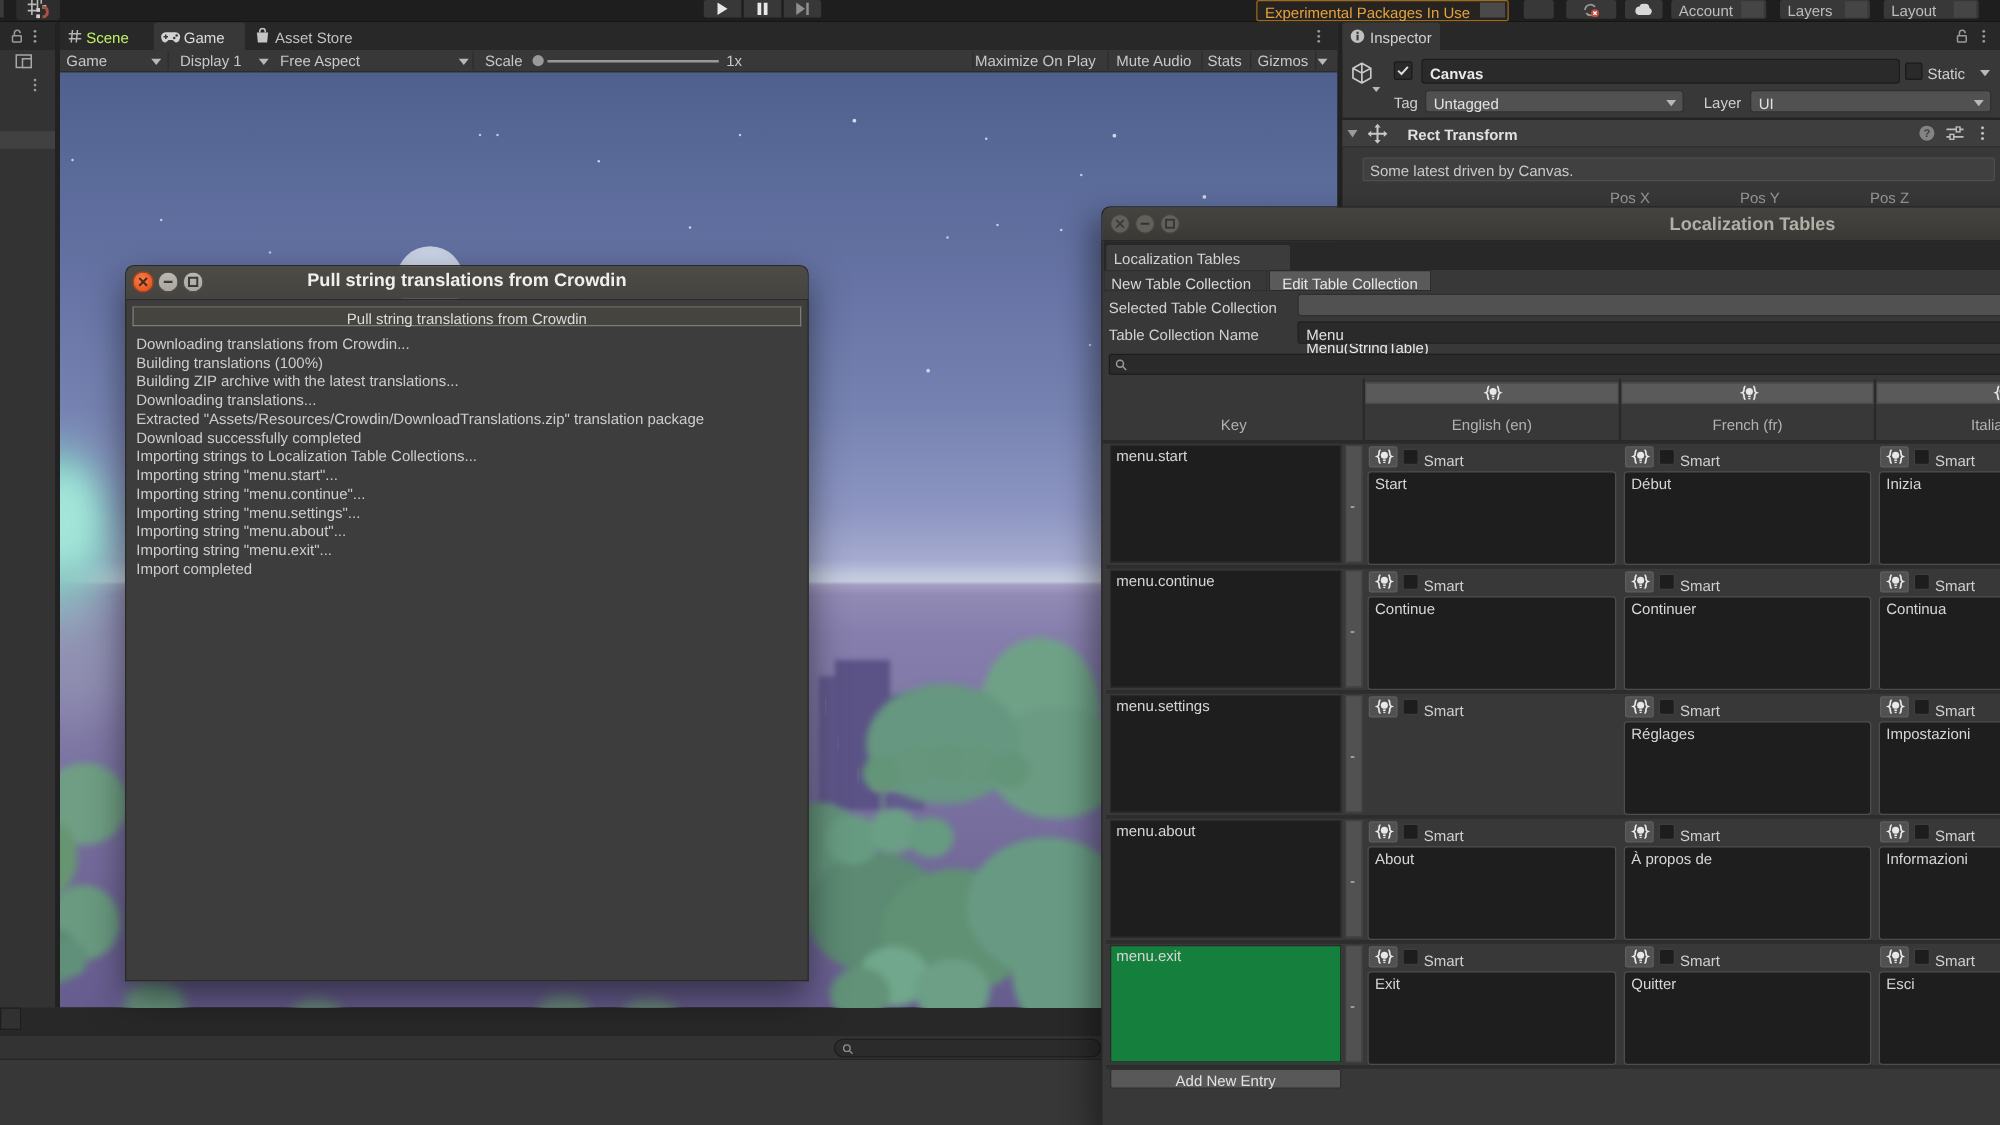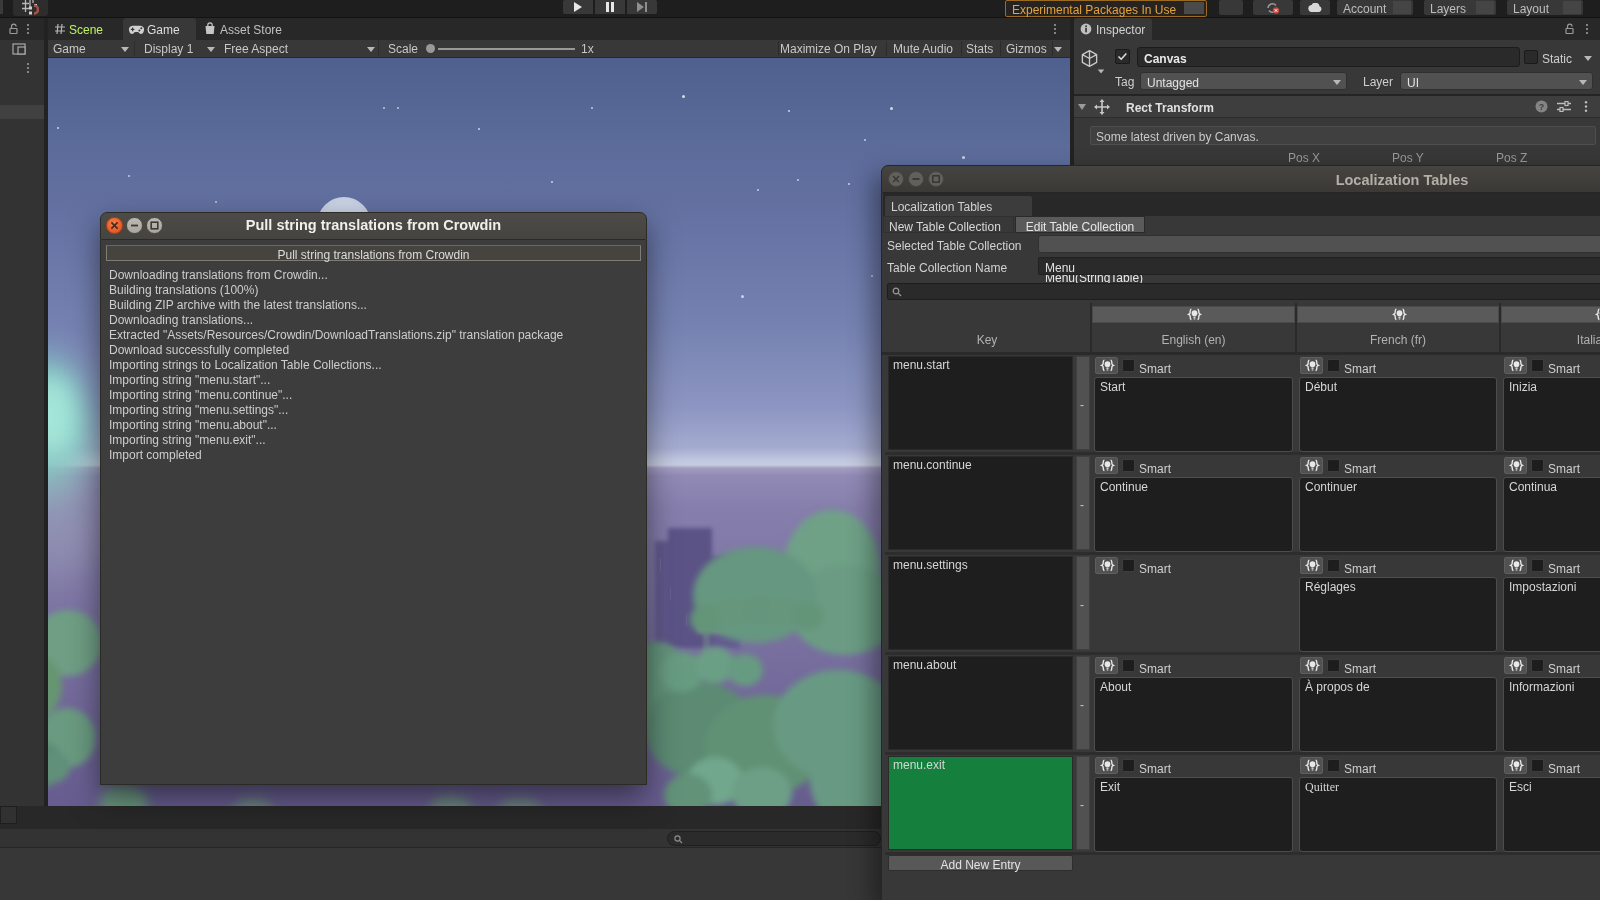--- a/index.html
+++ b/index.html
@@ -577,21 +577,21 @@
       <div class="abs" style="left:5px;top:2px;font-size:12px;color:#d6d6d6;">Exit</div>
     </div>
     <div class="abs" style="left:418px;top:564px;width:23px;height:17px;background:#515151;border:1px solid #5e5e5e;border-radius:2px;box-sizing:border-box;">
       <svg class="abs" style="left:3px;top:1px;" width="17" height="13" viewBox="0 0 14 11">
           <use href="#smarticon"></use>
         </svg>
     </div>
     <div class="abs" style="left:445px;top:566px;width:13px;height:13px;background:#1d1d1d;border:1px solid #3d3d3d;border-radius:2px;box-sizing:border-box;"></div>
     <div class="abs" style="left:462px;top:569px;font-size:12px;color:#cfcfcf;">Smart</div>
     <div class="abs" style="left:417px;top:584px;width:198px;height:75px;background:#1e1e1e;border:1px solid #4d4d4d;border-radius:3px;box-sizing:border-box;">
-      <div class="abs" style="left:5px;top:2px;font-size:12px;color:#d6d6d6;font-family:Liberation Serif, serif;">Quitter</div>
+      <div class="abs" style="left:5px;top:2px;font-size:12px;color:#d6d6d6;">Quitter</div>
     </div>
     <div class="abs" style="left:622px;top:564px;width:23px;height:17px;background:#515151;border:1px solid #5e5e5e;border-radius:2px;box-sizing:border-box;">
       <svg class="abs" style="left:3px;top:1px;" width="17" height="13" viewBox="0 0 14 11">
           <use href="#smarticon"></use>
         </svg>
     </div>
     <div class="abs" style="left:649px;top:566px;width:13px;height:13px;background:#1d1d1d;border:1px solid #3d3d3d;border-radius:2px;box-sizing:border-box;"></div>
     <div class="abs" style="left:666px;top:569px;font-size:12px;color:#cfcfcf;">Smart</div>
     <div class="abs" style="left:621px;top:584px;width:197px;height:75px;background:#1e1e1e;border:1px solid #4d4d4d;border-radius:3px;box-sizing:border-box;">
       <div class="abs" style="left:5px;top:2px;font-size:12px;color:#d6d6d6;">Esci</div>

